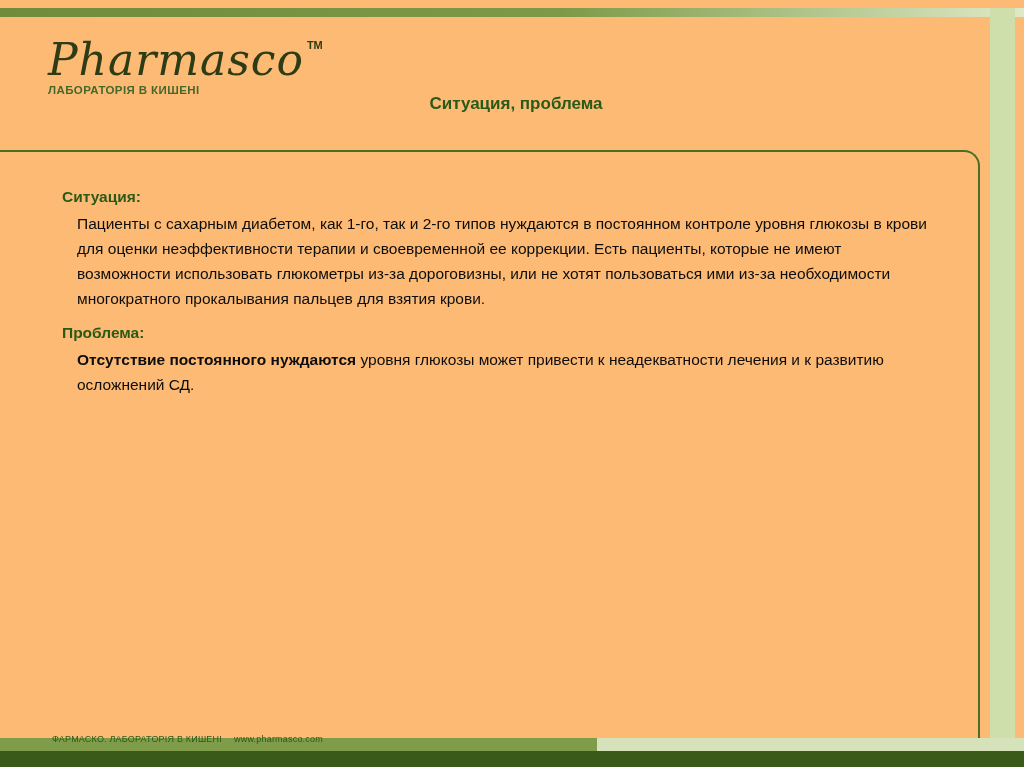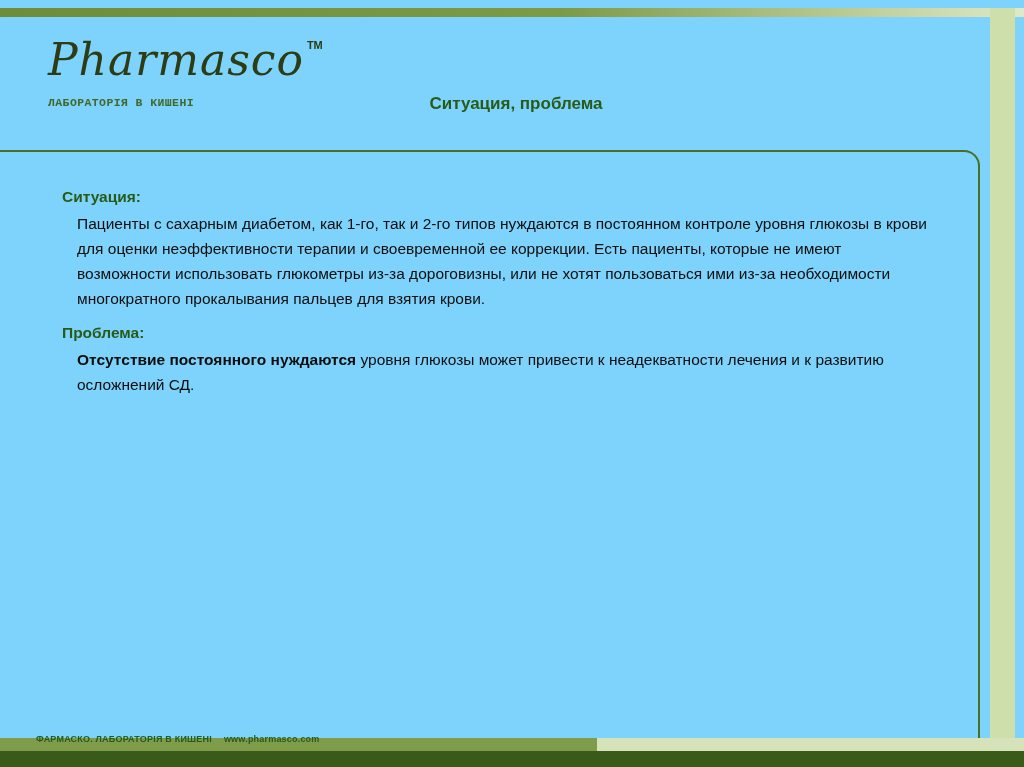--- a/index.html
+++ b/index.html
@@ -2,21 +2,21 @@
 <html><head>
 <meta charset="utf-8">
 <style>
   html, body { margin:0; padding:0; background:#ffffff; }
   * { box-sizing:border-box; }
 
   .slide {
     position:relative;
     width:1024px;
     height:767px;
-    background:#7dd3fc;
+    background:#fdba74;
     overflow:hidden;
     font-family:"Liberation Sans", sans-serif;
   }
 
   
   .top-bar {
     position:absolute;
     top:8px; left:0; right:0; height:9px;
     background:linear-gradient(to right, #6e8c3a 0%, #7d9a47 55%, #dfe9c6 100%);
   }
@@ -51,26 +51,24 @@
   .logo-tm {
     font-size:11px;
     font-style:normal;
     font-family:"Liberation Sans", sans-serif;
     vertical-align:26px;
     margin-left:3px;
     color:#2d3c14;
     font-weight:bold;
   }
   .logo-tagline {
-    margin-top:12px;
     font-size:11.5px;
     font-weight:bold;
     color:#44682a;
     letter-spacing:0.4px;
-    font-family:Liberation Mono, monospace;
   }
 
   
   .title {
     position:absolute;
     top:78px; left:290px; width:420px;
     margin:16px;
     text-align:center;
     font-size:17px;
     font-weight:bold;
@@ -90,23 +88,23 @@
     font-weight:bold;
     margin:8px 0 2px 0;
     font-size:15.5px;
   }
   .body { margin:2px 0 7px 15px; }
   .red { color:#cc3300; }
 
   
   .footer {
     position:absolute;
-    left:36px; bottom:23px;
+    left:52px; bottom:23px;
     font-size:9px;
-    font-weight:bold;
+    font-weight:normal;
     color:#2a5a17;
     letter-spacing:0.2px;
   }
   .footer-url { margin-left:12px; }
 
   
   .bar-mid {
     position:absolute;
     bottom:16px; left:0; right:0; height:13px;
     display:flex;

